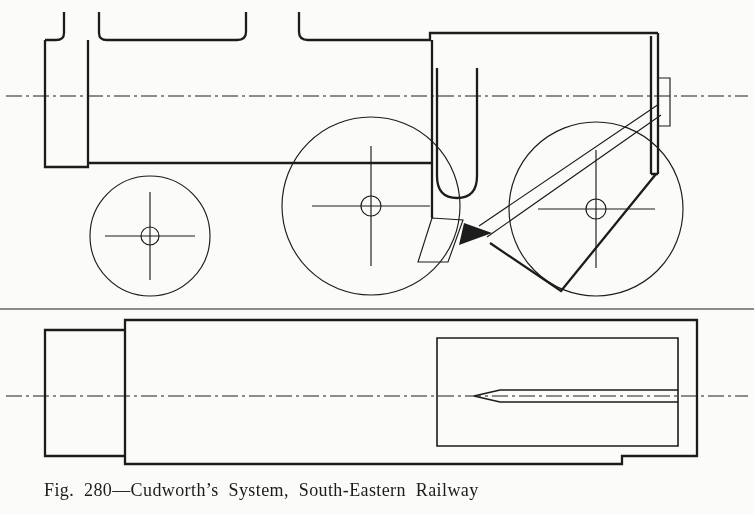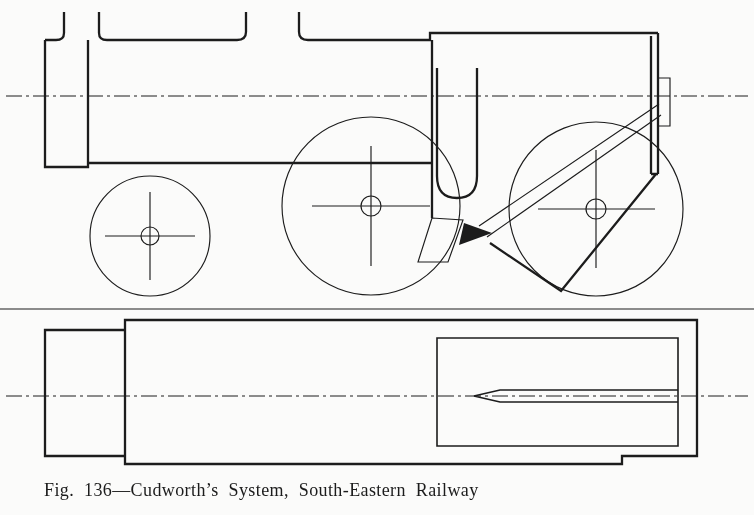--- a/index.html
+++ b/index.html
@@ -93,14 +93,14 @@
       <path class="s w2" d="M125,320 H697 V456 H622 V464 H125 Z"></path>
 
       <path class="s w2" d="M125,330 H45 V456 H125"></path>
 
       <path class="s w15" d="M437,338 H678 V446 H437 Z"></path>
 
       <path class="s w15" d="M678,390 H500 L474,396 L500,402 H678"></path>
     </g>
   </svg>
 
-  <div class="caption">Fig. 136—Cudworth’s System, South-Eastern Railway</div>
+  <div class="caption">Fig. 280—Cudworth’s System, South-Eastern Railway</div>
 </div>
 
 </body></html>

